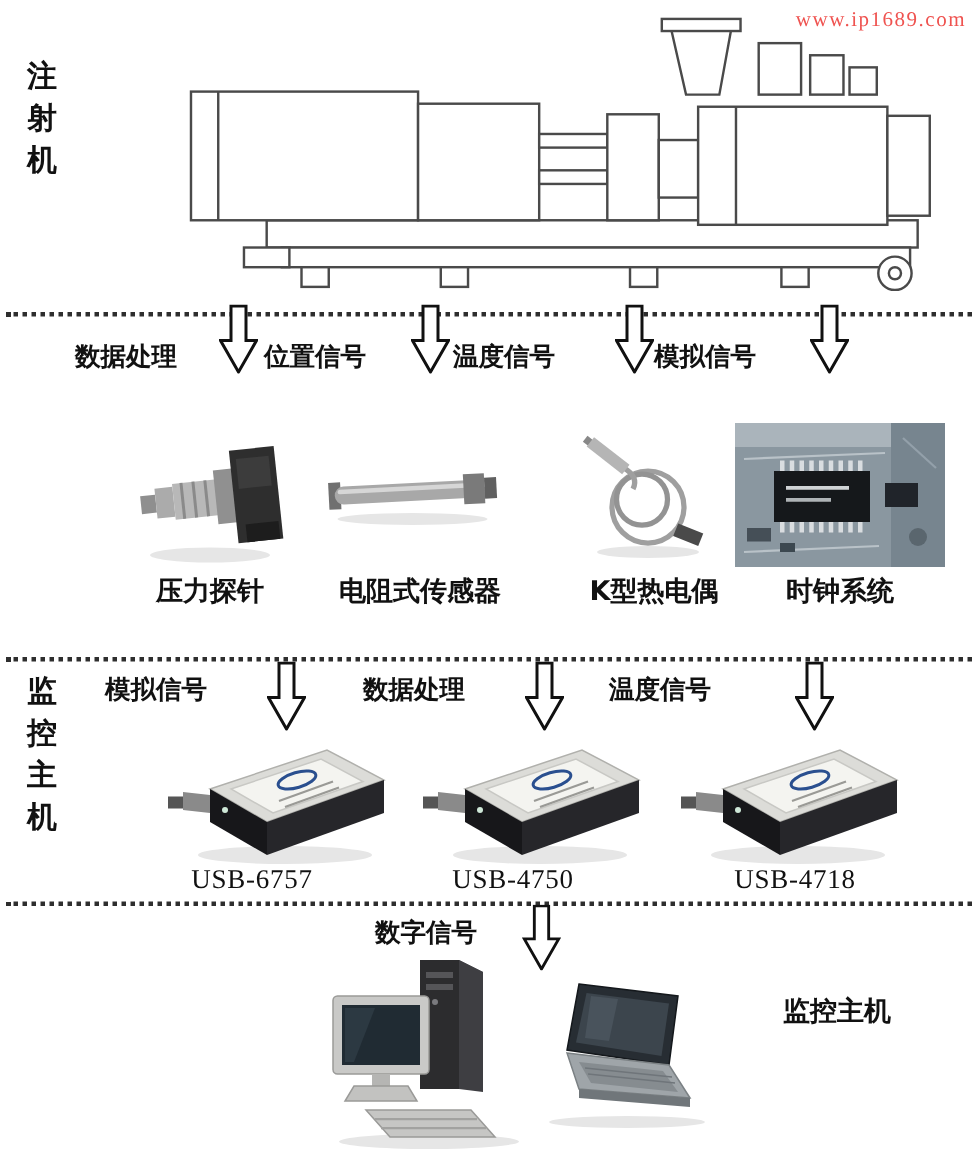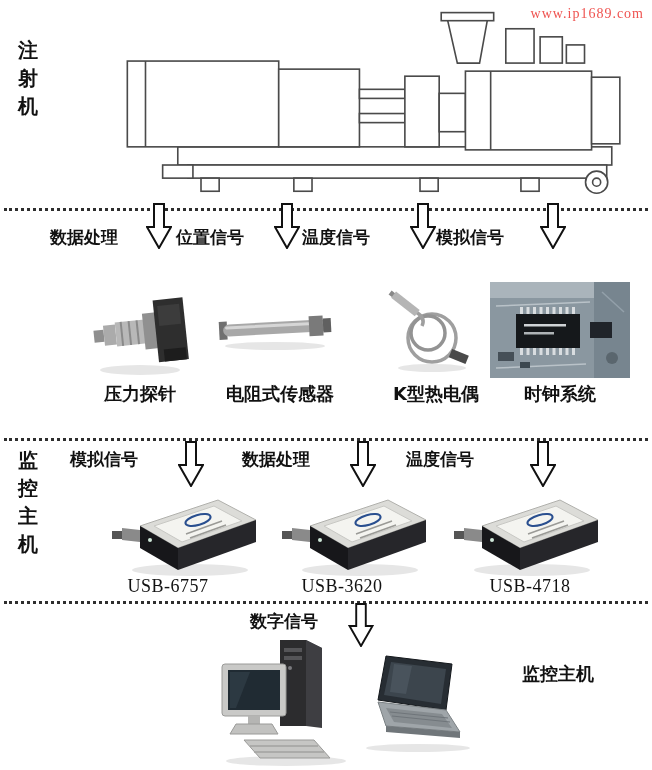--- a/index.html
+++ b/index.html
@@ -187,21 +187,21 @@
       <use href="#usb-module"></use>
     </svg>
   <svg class="fig" style="left:280px;top:490px" width="150" height="88">
       <use href="#usb-module"></use>
     </svg>
   <svg class="fig" style="left:452px;top:490px" width="150" height="88">
       <use href="#usb-module"></use>
     </svg>
 
   <div class="usb-label" style="left:168px;top:576px">USB-6757</div>
-  <div class="usb-label" style="left:342px;top:576px">USB-3620</div>
+  <div class="usb-label" style="left:342px;top:576px">USB-4750</div>
   <div class="usb-label" style="left:530px;top:576px">USB-4718</div>
 
   <div class="dotted" style="top:601px"></div>
 
   <div class="sig" style="left:250px;top:610px">数字信号</div>
   <svg class="arrow" style="left:348px;top:603px" width="26" height="44">
       <use href="#dn-arrow"></use>
     </svg>
 
   <svg class="fig" style="left:216px;top:634px" width="138" height="134" viewBox="0 0 138 134">

